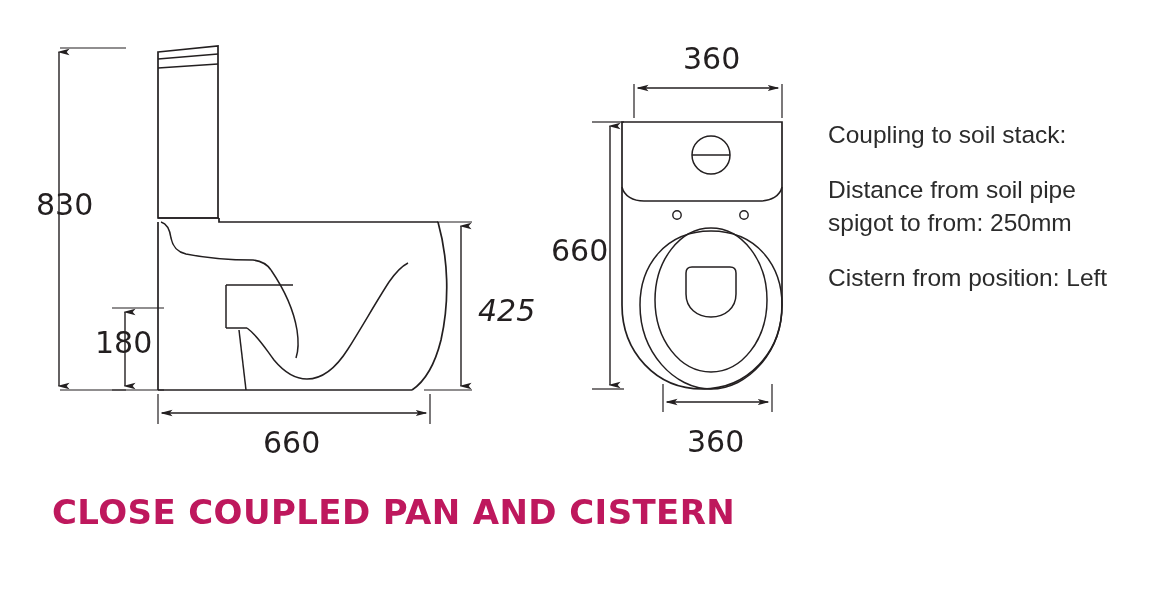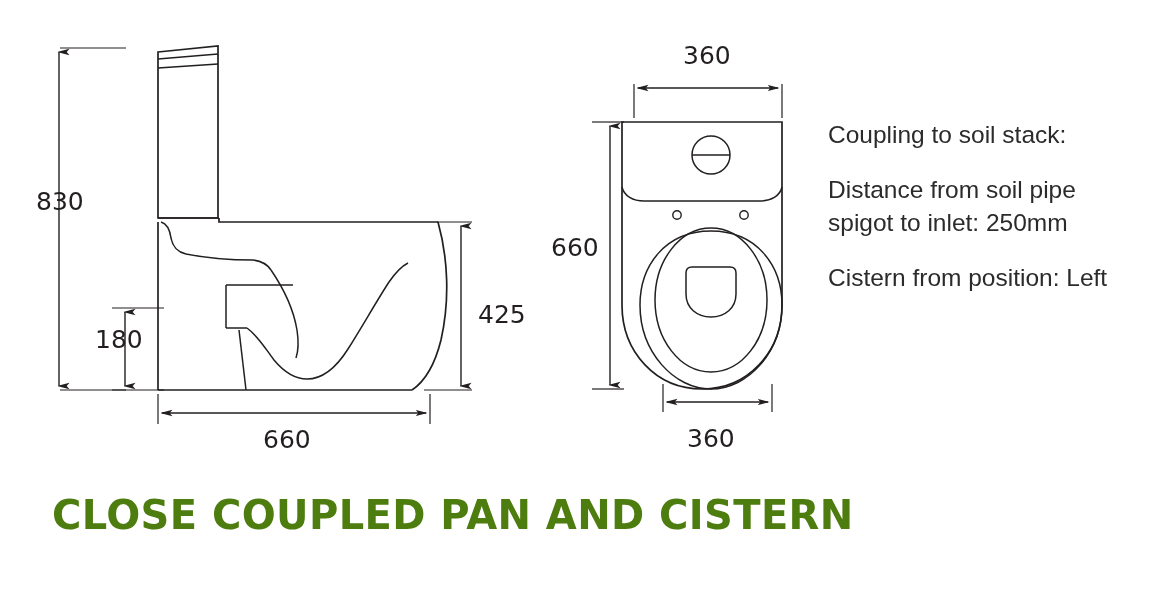--- a/index.html
+++ b/index.html
@@ -22,21 +22,21 @@
   #drawing {
     position: absolute;
     left: 0;
     top: 0;
     width: 1156px;
     height: 600px;
   }
   .dim-text {
     position: absolute;
     font-family: "DejaVu Sans", sans-serif;
-    font-size: 25px;
+    font-size: 30px;
     color: #231f20;
     letter-spacing: 0px;
     white-space: nowrap;
     text-align: right;
   }
   .spec-block {
     position: absolute;
     left: 828px;
     top: 118px;
     width: 330px;
@@ -49,23 +49,23 @@
     margin: 0 0 22px 0;
     white-space: nowrap;
   }
   .spec-para:last-child { margin-bottom: 0; }
   .title-text {
     position: absolute;
     left: 52px;
     top: 492px;
     font-family: "DejaVu Sans", sans-serif;
     font-weight: bold;
-    font-size: 40px;
+    font-size: 34px;
     letter-spacing: 0.4px;
-    color: #4d7c0f;
+    color: #be185d;
     white-space: nowrap;
   }
 </style>
 </head>
 <body>
 
 <div id="canvas">
 
   <svg id="drawing" viewBox="0 0 1156 600" xmlns="http://www.w3.org/2000/svg">
     <defs>
@@ -224,37 +224,37 @@
         <path d="M667,402 L768,402" marker-start="url(#arrL)" marker-end="url(#arrR)" stroke-width="1.4"></path>
       </g>
 
     </g>
   </svg>
 
   <div class="dim-text" style="left:4px; top:187px;margin-left:32px;">830</div>
 
   <div class="dim-text" style="left:61px; top:325px;margin-left:34px;">180</div>
 
-  <div class="dim-text" style="left:478px; top:300px;">425</div>
+  <div class="dim-text" style="left:478px; top:293px;font-style:italic;">425</div>
 
   <div class="dim-text" style="left:263px; top:425px;">660</div>
 
   <div class="dim-text" style="left:683px; top:41px;">360</div>
 
   <div class="dim-text" style="left:551px; top:233px;">660</div>
 
   <div class="dim-text" style="left:687px; top:424px;">360</div>
 
   <div class="spec-block">
     <p class="spec-para">
       <span>Coupling to soil stack:</span><br>
     </p>
     <p class="spec-para">
       <span>Distance from soil pipe</span><br>
-      <span>spigot to inlet: 250mm</span>
+      <span>spigot to from: 250mm</span>
     </p>
     <p class="spec-para">
       <span>Cistern from position: Left</span>
     </p>
   </div>
 
   <div class="title-text">CLOSE COUPLED PAN AND CISTERN</div>
 
 </div>
 

